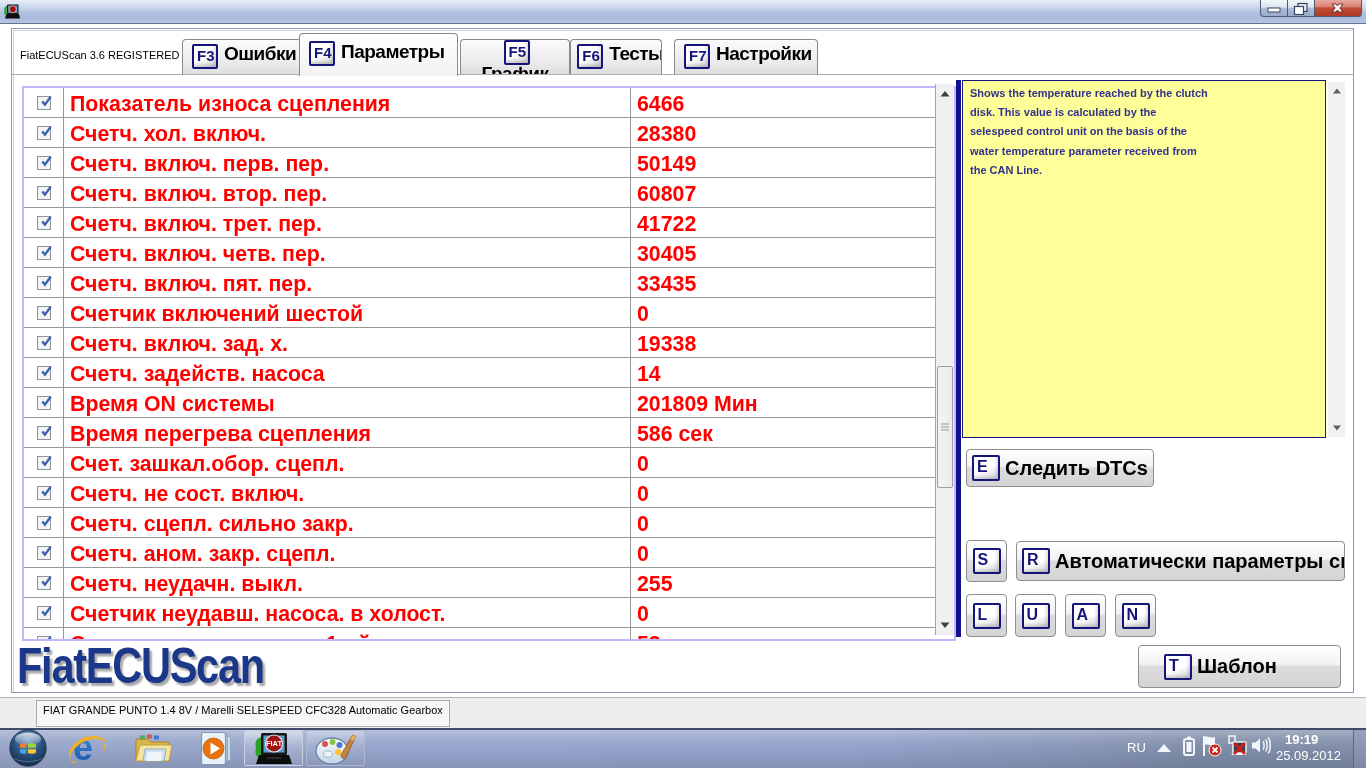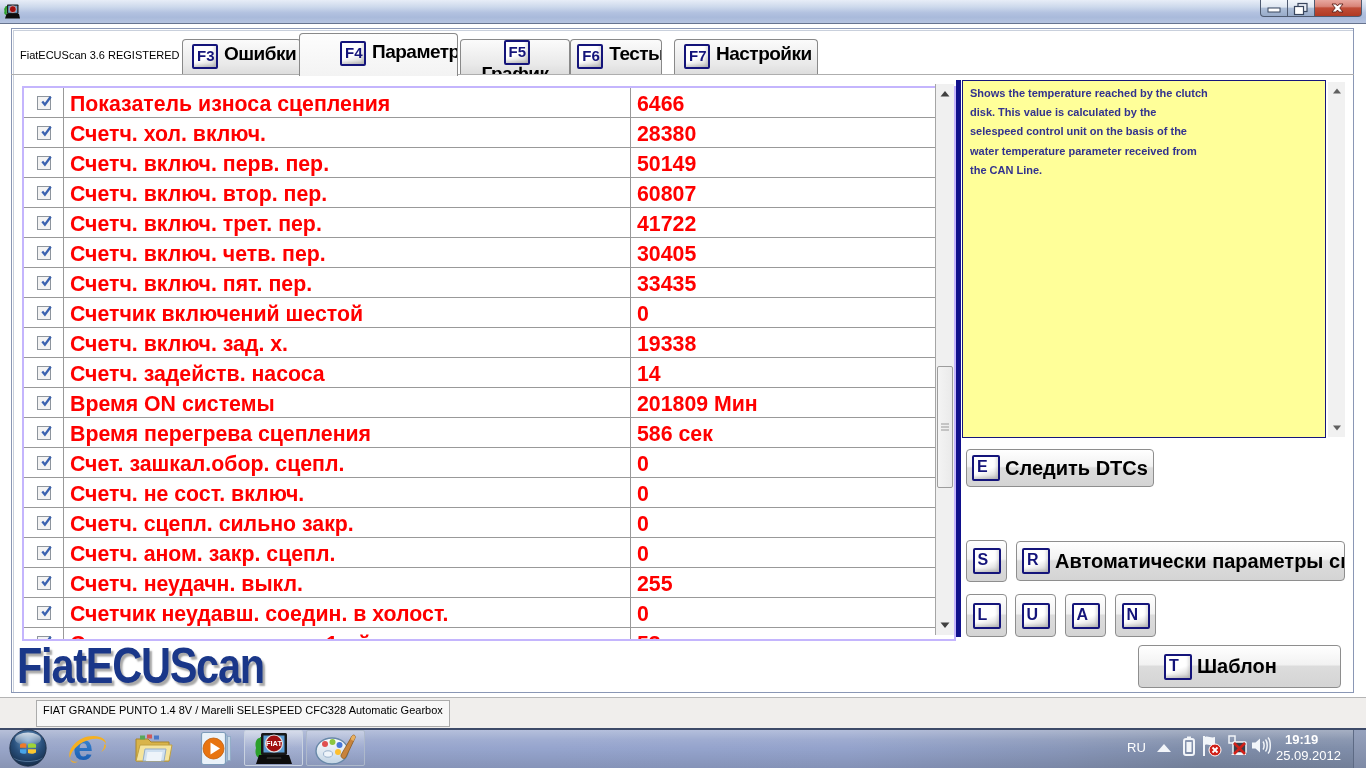--- a/index.html
+++ b/index.html
@@ -137,21 +137,21 @@
         <path d="M17 4 L21 4 L22.5 6 L24 4 L28 4 L24.8 8 L28 12 L24 12 L22.5 10 L21 12 L17 12 L20.2 8 Z" fill="#fff" stroke="#5c2018" stroke-width="0.9"></path>
       </svg></div>
 
   <div class="abs" id="panel"></div>
   <div class="abs" id="tabline"></div>
 
   <div class="abs tab" style="left:182px; width:119px;">
       <span class="key">F3</span>
       <span class="lbl">Ошибки</span>
     </div>
-  <div class="abs tab active" style="left:299px; width:159px;padding-left:31px;">
+  <div class="abs tab active" style="left:299px; width:159px;">
       <span class="key">F4</span>
       <span class="lbl">Параметры</span>
     </div>
   <div class="abs tab" style="left:460px; width:110px;flex-direction:column;">
       <span class="key">F5</span>
       <span class="lbl">График</span>
     </div>
   <div class="abs tab" style="left:570px; width:92px;justify-content:center;">
       <span class="key">F6</span>
       <span class="lbl">Тесты</span>
@@ -350,21 +350,21 @@
         <span class="vl">255</span>
       </div>
 <div class="row">
         <span class="cb">
           <svg width="15" height="15" viewBox="0 0 16 16">
             <path d="M3.5 8 L6.3 11.3 L12.5 3" stroke="#3a62b0" stroke-width="2.5" fill="none"></path>
           </svg>
         </span>
         <span class="colline"></span>
         <span class="colline2"></span>
-        <span class="nm">Счетчик неудавш. соедин. в холост.</span>
+        <span class="nm">Счетчик неудавш. насоса. в холост.</span>
         <span class="vl">0</span>
       </div>
 <div class="row">
         <span class="cb">
           <svg width="15" height="15" viewBox="0 0 16 16">
             <path d="M3.5 8 L6.3 11.3 L12.5 3" stroke="#3a62b0" stroke-width="2.5" fill="none"></path>
           </svg>
         </span>
         <span class="colline"></span>
         <span class="colline2"></span>

